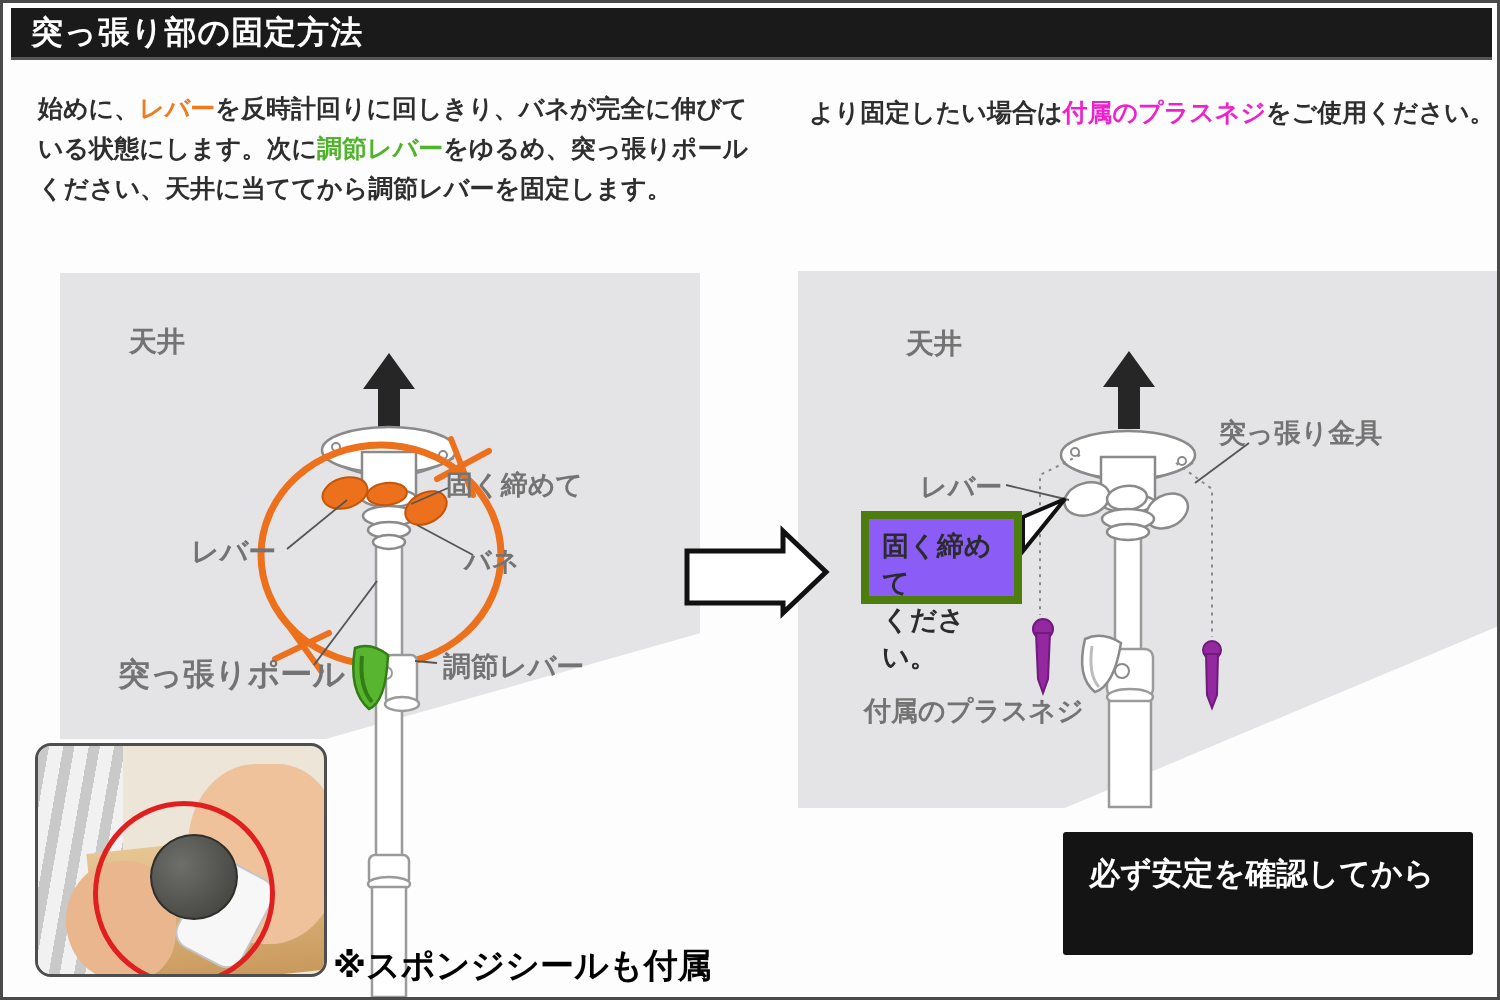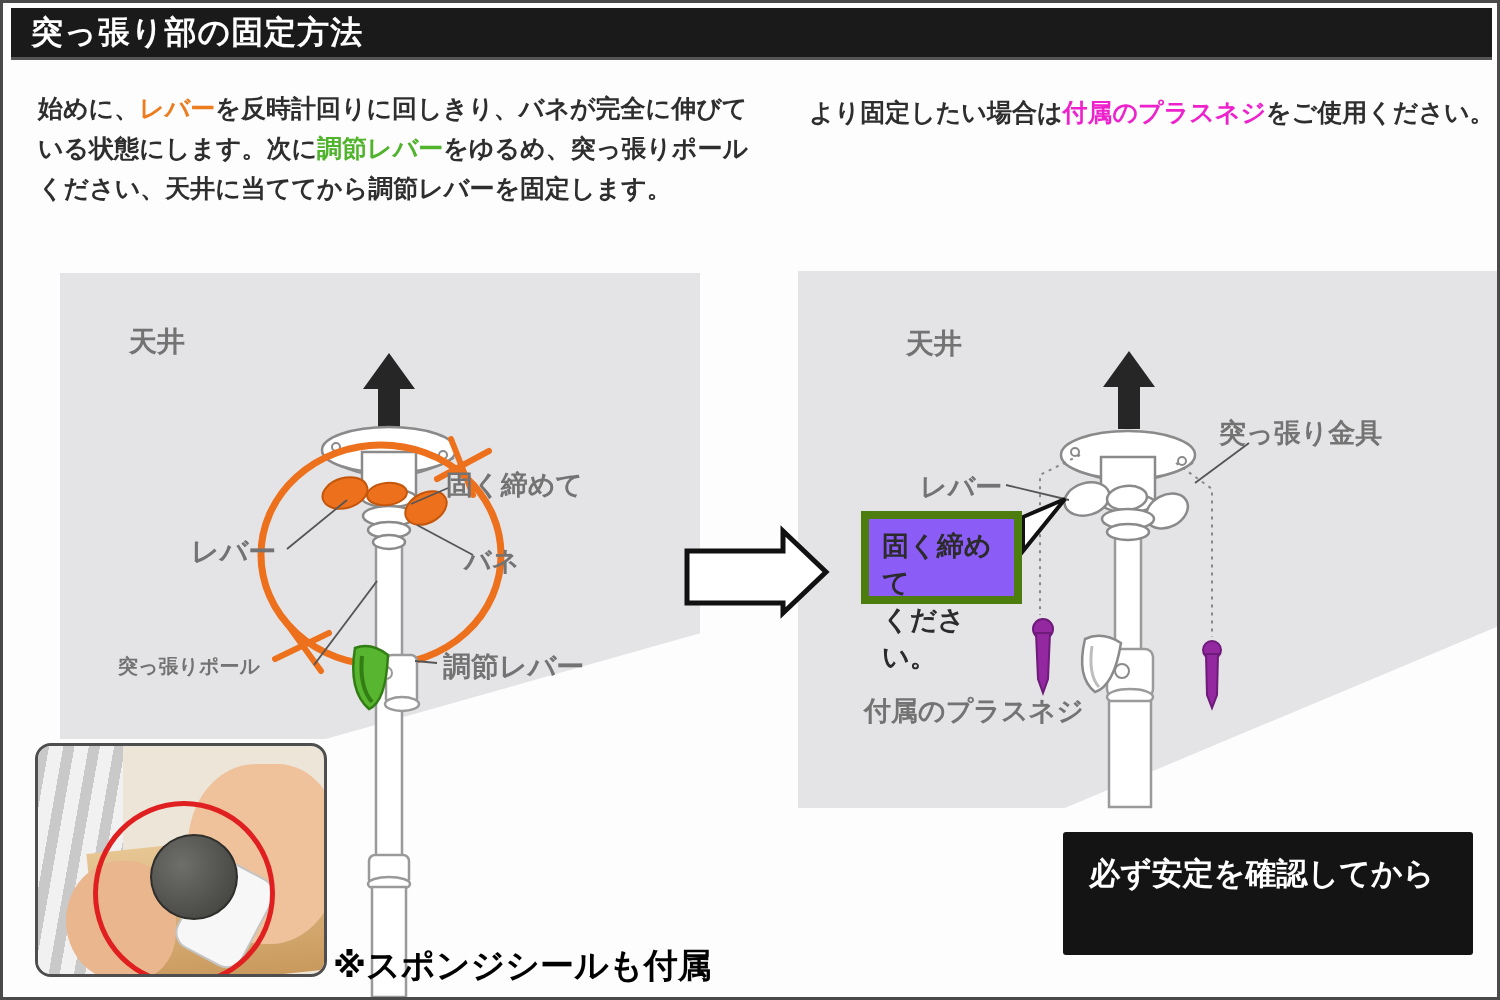--- a/index.html
+++ b/index.html
@@ -211,21 +211,21 @@
       <line x1="1003" y1="482" x2="1066" y2="497"></line>
     </g>
 
     <polygon points="1020,514 1062,496 1020,548" fill="#ffffff" stroke="#111" stroke-width="4"></polygon>
   </svg>
 
   <div class="lbl" style="left:126px;top:320px;font-size:28px;">天井</div>
   <div class="lbl" style="left:443px;top:464px;">固く締めて</div>
   <div class="lbl" style="left:461px;top:540px;">バネ</div>
   <div class="lbl accent-orange" style="left:188px;top:530px;font-size:28px;">レバー</div>
-  <div class="lbl" style="left:115px;top:650px;font-size:20px;">突っ張りポール</div>
+  <div class="lbl" style="left:115px;top:650px;font-size:32px;">突っ張りポール</div>
   <div class="lbl accent-green" style="left:440px;top:645px;font-size:28px;">調節レバー</div>
 
   <div class="lbl" style="left:903px;top:322px;font-size:28px;">天井</div>
   <div class="lbl" style="left:1216px;top:412px;">突っ張り金具</div>
   <div class="lbl" style="left:917px;top:466px;">レバー</div>
   <div class="lbl accent-magenta" style="left:861px;top:690px;">付属のプラスネジ</div>
 
   <div class="speech">
     <span>固く締めて</span><br>
     <span>ください。</span>

